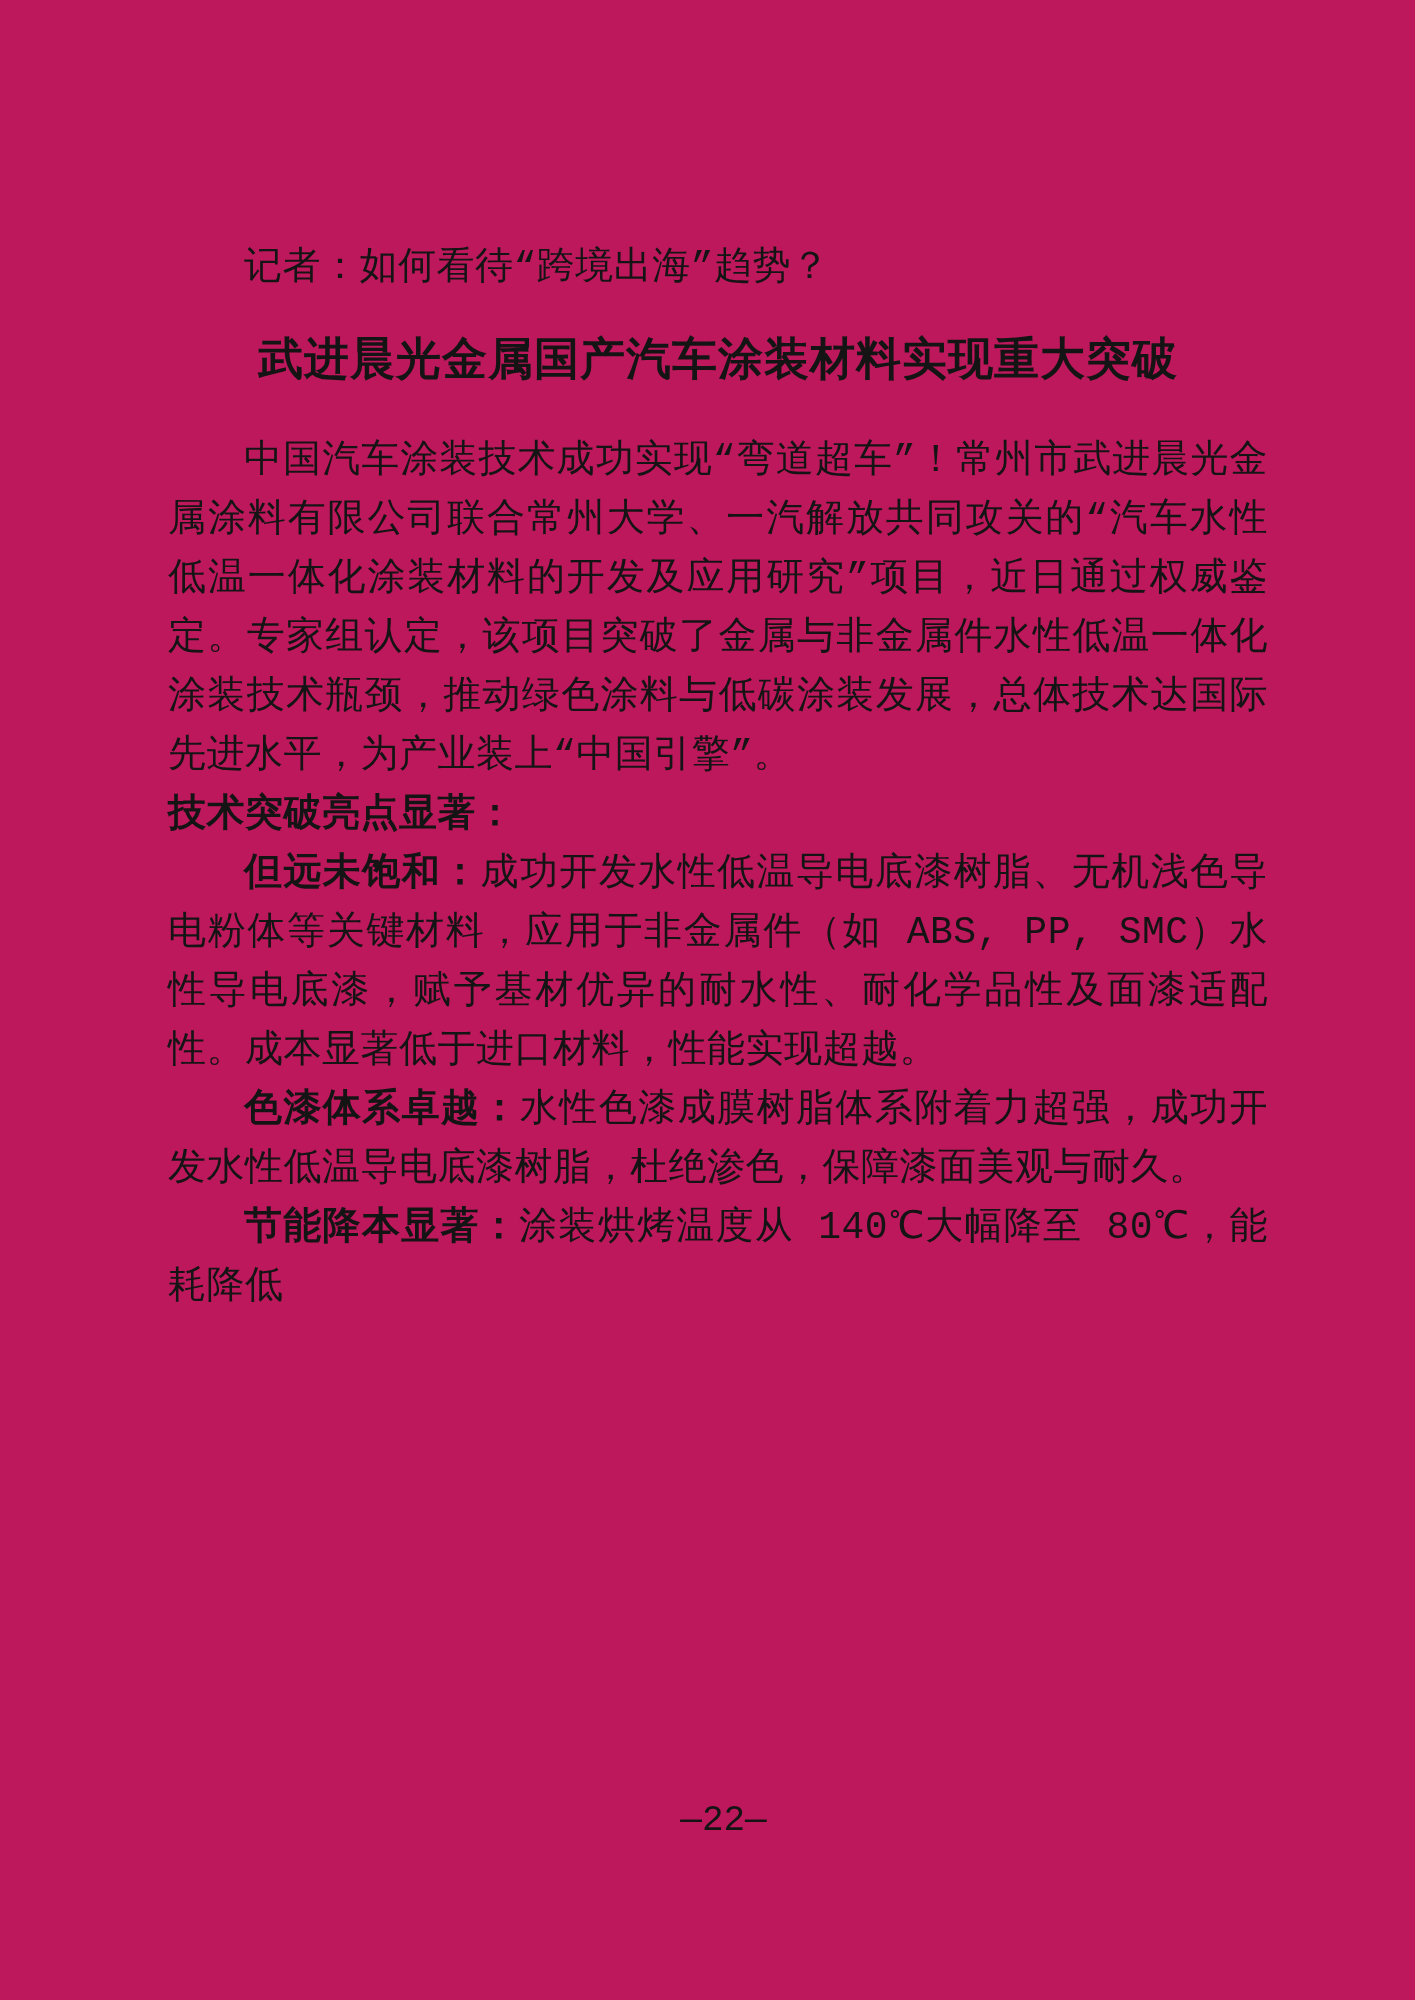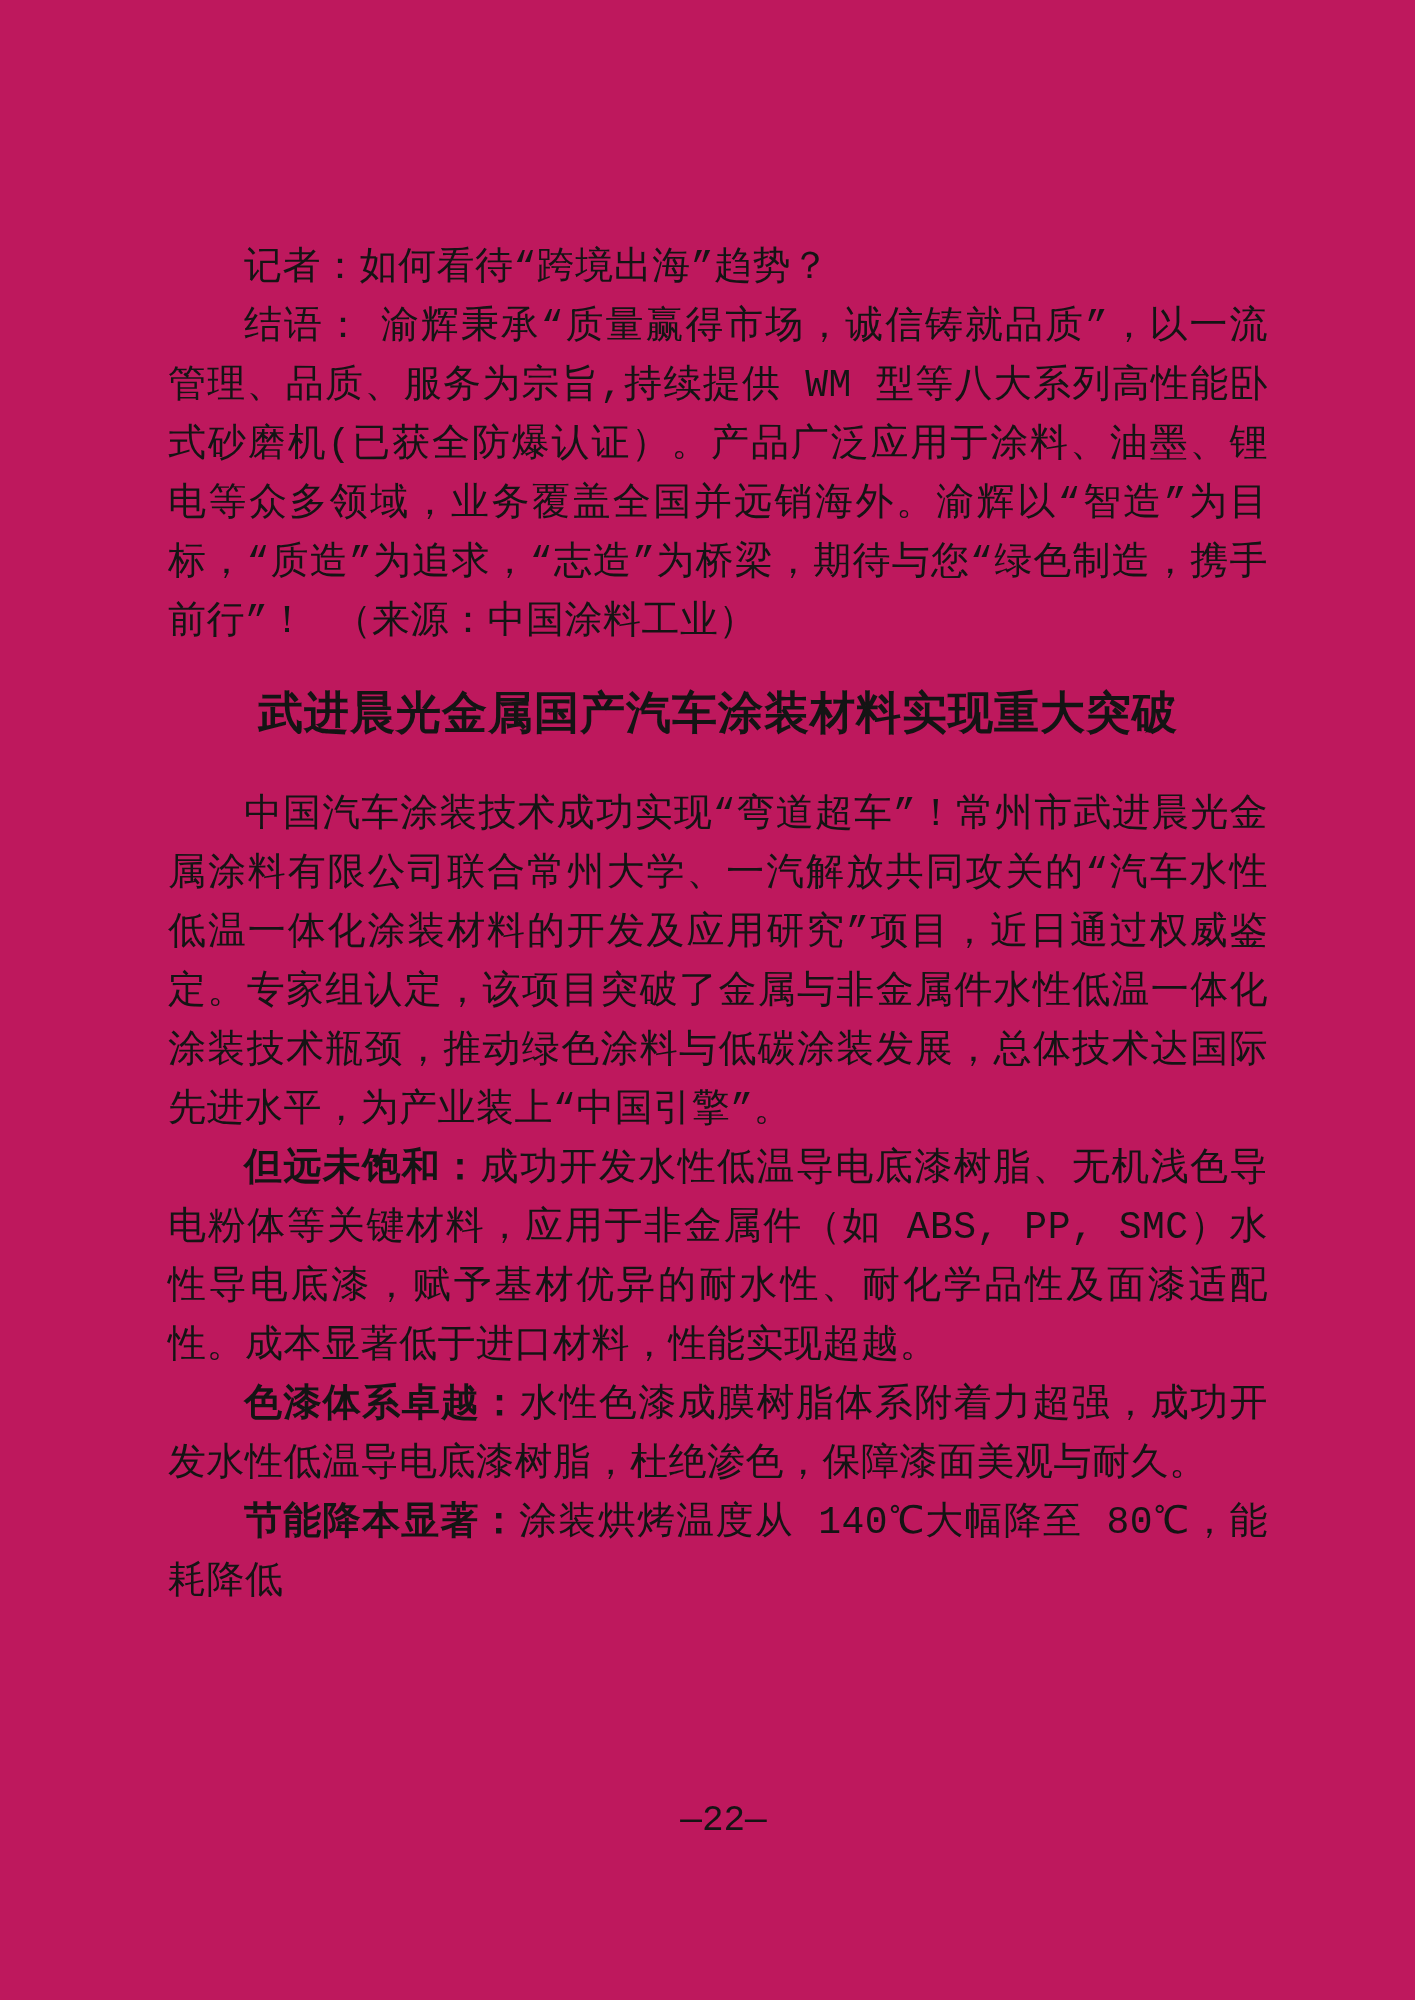--- a/index.html
+++ b/index.html
@@ -63,26 +63,26 @@
 </style>
 </head>
 <body>
 
 <div class="page">
   <div class="content">
 
     <p class="para indent">记者：如何看待“跨境出海”趋势？</p>
 
 
-    <p class="para indent"><span class="speaker-gap">结语：</span><span>渝辉秉承“质量赢得市场，诚信铸就品质”，以一流管理、品质、服务为宗旨,持续提供 WM 型等八大系列高性能卧式砂磨机(已获全防爆认证）。产品广泛应用于涂料、油墨、锂电等众多领域，业务覆盖全国并远销海外。渝辉以“智造”为目标，“质造”为追求，“志造”为桥梁，期待与您“绿色制造，携手前行”！</span><span class="source">（来源：中国涂料工业）</span></p>
 
     <h2 class="title">武进晨光金属国产汽车涂装材料实现重大突破</h2>
 
     <p class="para indent">中国汽车涂装技术成功实现“弯道超车”！常州市武进晨光金属涂料有限公司联合常州大学、一汽解放共同攻关的“汽车水性低温一体化涂装材料的开发及应用研究”项目，近日通过权威鉴定。专家组认定，该项目突破了金属与非金属件水性低温一体化涂装技术瓶颈，推动绿色涂料与低碳涂装发展，总体技术达国际先进水平，为产业装上“中国引擎”。</p>
 
+    <p class="para bold">技术突破亮点显著：</p>
 
     <p class="para indent"><span class="bold">但远未饱和：</span><span>成功开发水性低温导电底漆树脂、无机浅色导电粉体等关键材料，应用于非金属件（如 ABS, PP, SMC）水性导电底漆，赋予基材优异的耐水性、耐化学品性及面漆适配性。成本显著低于进口材料，性能实现超越。</span></p>
 
     <p class="para indent"><span class="bold">色漆体系卓越：</span><span>水性色漆成膜树脂体系附着力超强，成功开发水性低温导电底漆树脂，杜绝渗色，保障漆面美观与耐久。</span></p>
 
     <p class="para indent"><span class="bold">节能降本显著：</span><span>涂装烘烤温度从 140℃大幅降至 80℃，能耗降低</span></p>
 
   </div>
 
   <div class="footer">—22—</div>

